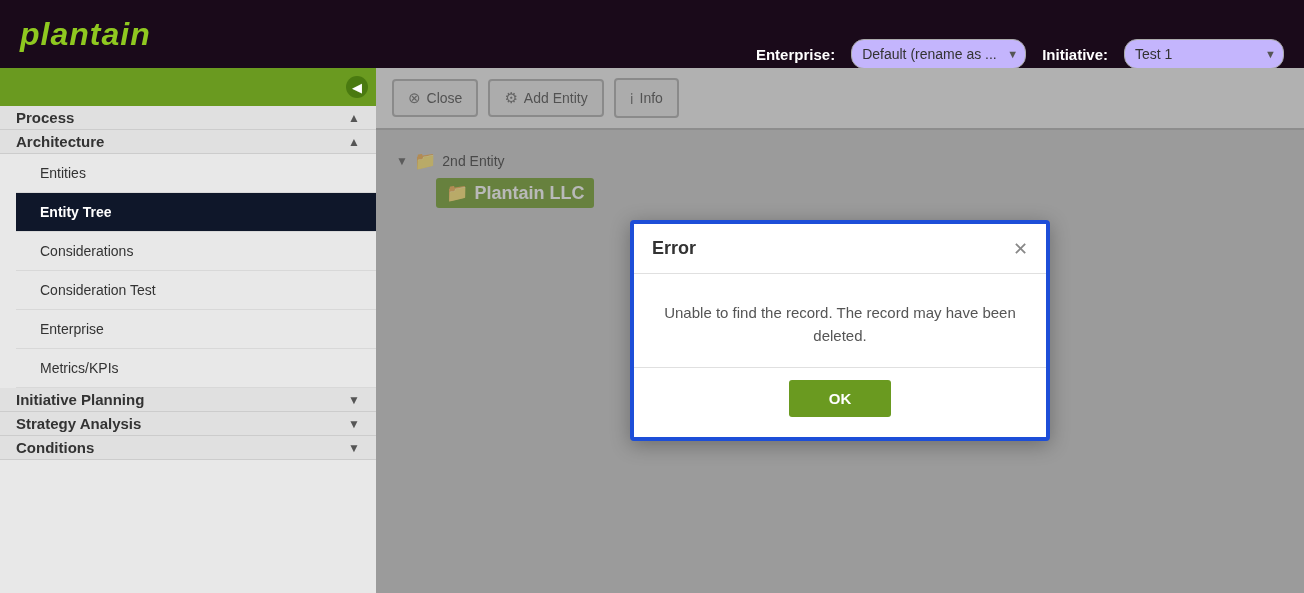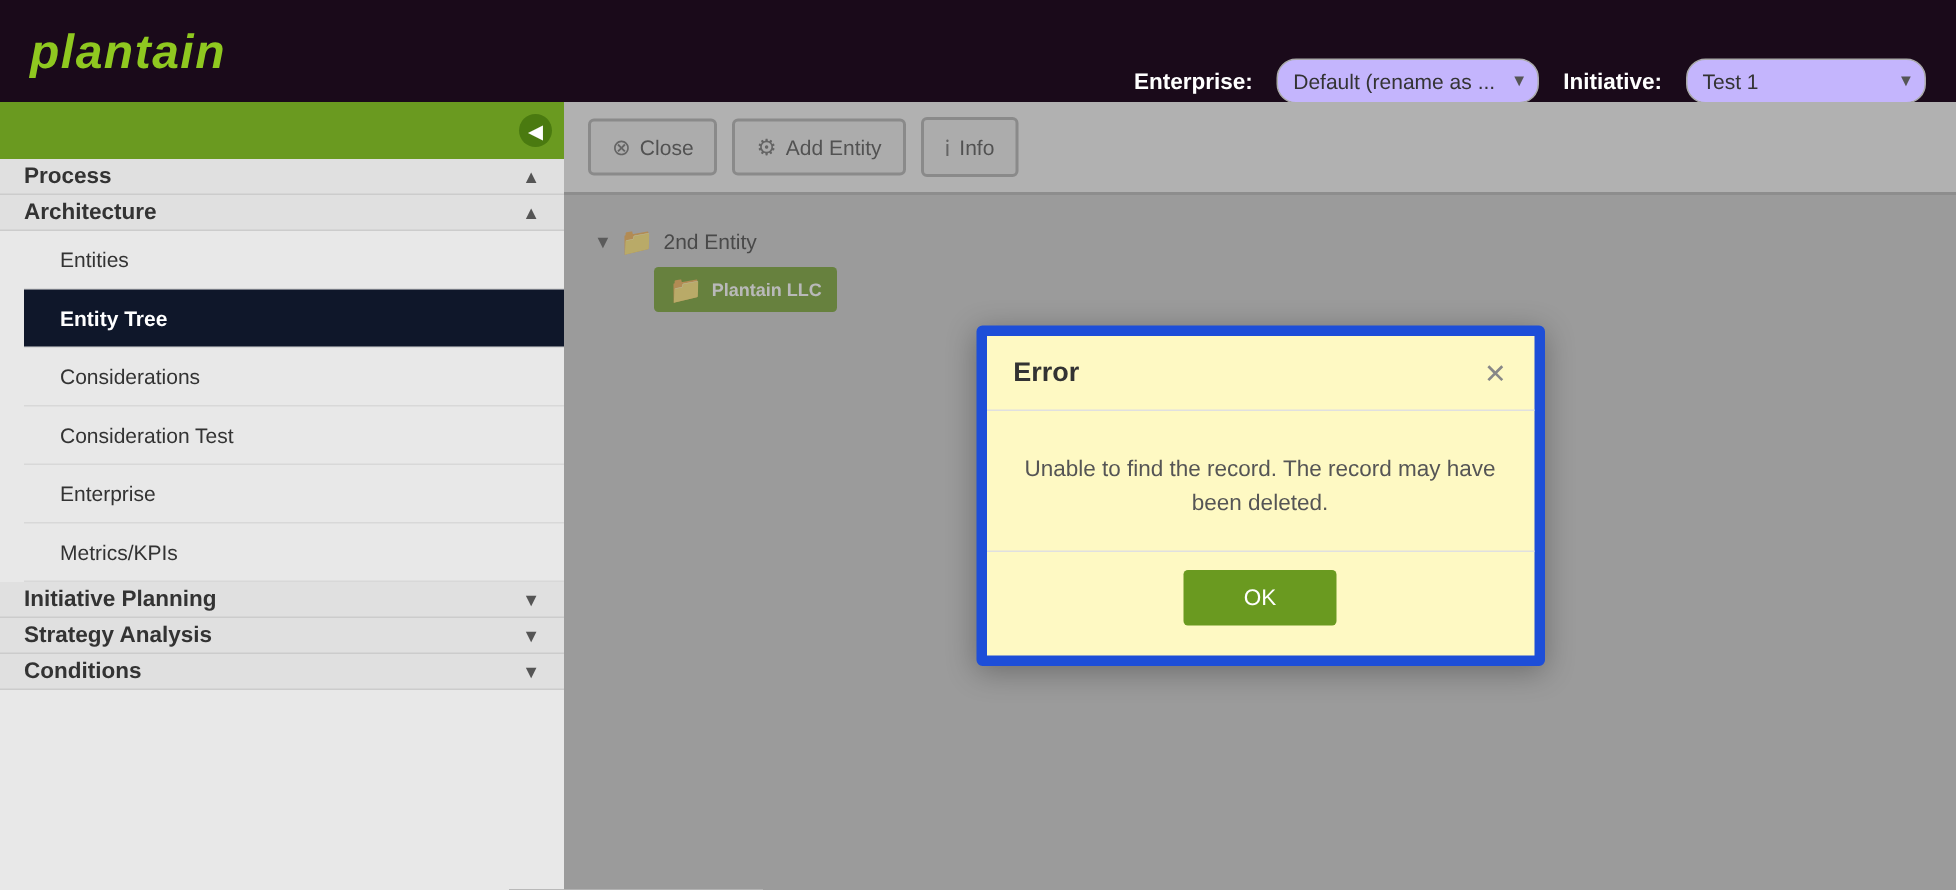--- a/index.html
+++ b/index.html
@@ -210,39 +210,39 @@
       display: flex;
       align-items: center;
       gap: 6px;
       background: #6a9a20;
       border-radius: 3px;
       padding: 4px 10px;
       display: inline-flex;
     }
     .tree-child-label {
       color: #fff;
-      font-size: 12px;
+      font-size: 18px;
       font-weight: bold;
     }
 
     
     .modal-overlay {
       position: absolute;
       top: 0; left: 0; right: 0; bottom: 0;
       background: rgba(100,100,100,0.45);
       display: flex;
       align-items: center;
       justify-content: center;
       z-index: 100;
     }
     .modal {
-      background: #fef9c3;
-      border: 7px solid #1d4ed8;
+      background: #ffffff;
+      border: 4px solid #1d4ed8;
       border-radius: 4px;
-      width: 379px;
+      width: 420px;
       box-shadow: 0 4px 20px rgba(0,0,0,0.3);
     }
     .modal-header {
       display: flex;
       align-items: center;
       justify-content: space-between;
       padding: 14px 18px;
       border-bottom: 1px solid #e0e0e0;
     }
     .modal-title {
@@ -271,21 +271,21 @@
       display: flex;
       justify-content: center;
     }
     .modal-ok-btn {
       background: #6a9a20;
       color: #fff;
       border: none;
       border-radius: 3px;
       padding: 10px 40px;
       font-size: 15px;
-      font-weight: normal;
+      font-weight: bold;
       cursor: pointer;
     }
   </style>
 </head>
 <body>
 
 <div class="top-header">
   <span class="logo">plantain</span>
   <div class="header-controls">
     <span class="header-label">Enterprise:</span>

